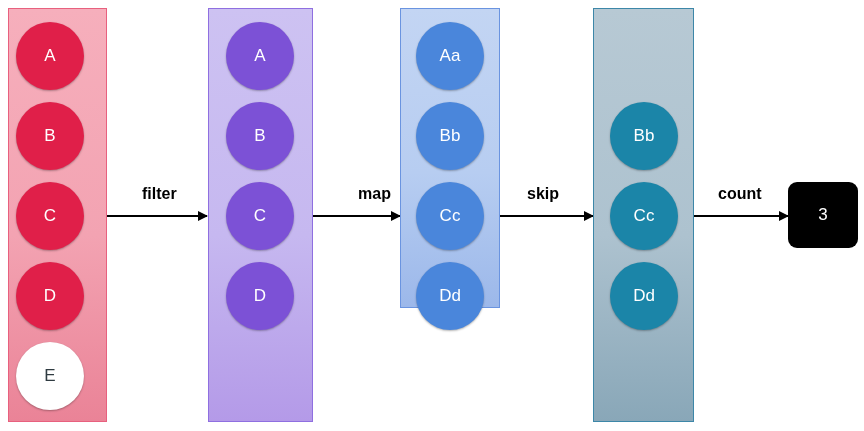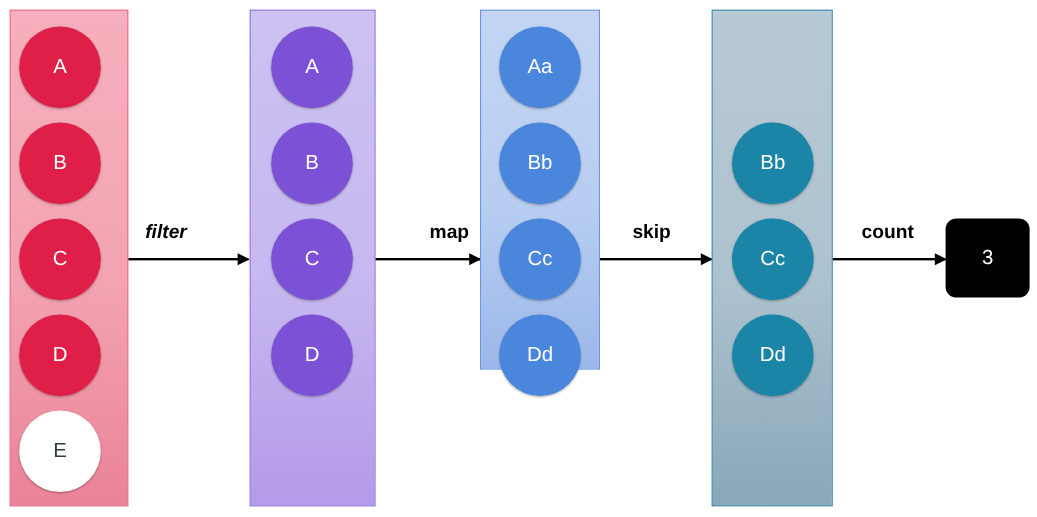--- a/index.html
+++ b/index.html
@@ -112,21 +112,21 @@
 
   <div class="stage stage-1">
     <div class="node node-red" style="left:7px;  top:13px;">A</div>
     <div class="node node-red" style="left:7px;  top:93px;">B</div>
     <div class="node node-red" style="left:7px;  top:173px;">C</div>
     <div class="node node-red" style="left:7px;  top:253px;">D</div>
     <div class="node node-white" style="left:7px;  top:333px;">E</div>
   </div>
 
   <div class="arrow" style="left:107px; top:215px; width:100px;"></div>
-  <div class="arrow-label" style="left:121px; top:185px;font-style:italic;">filter</div>
+  <div class="arrow-label" style="left:142px; top:185px;">filter</div>
 
   <div class="stage stage-2">
     <div class="node node-purple" style="left:17px; top:13px;">A</div>
     <div class="node node-purple" style="left:17px; top:93px;">B</div>
     <div class="node node-purple" style="left:17px; top:173px;">C</div>
     <div class="node node-purple" style="left:17px; top:253px;">D</div>
   </div>
 
   <div class="arrow" style="left:313px; top:215px; width:87px;"></div>
   <div class="arrow-label" style="left:358px; top:185px;">map</div>

